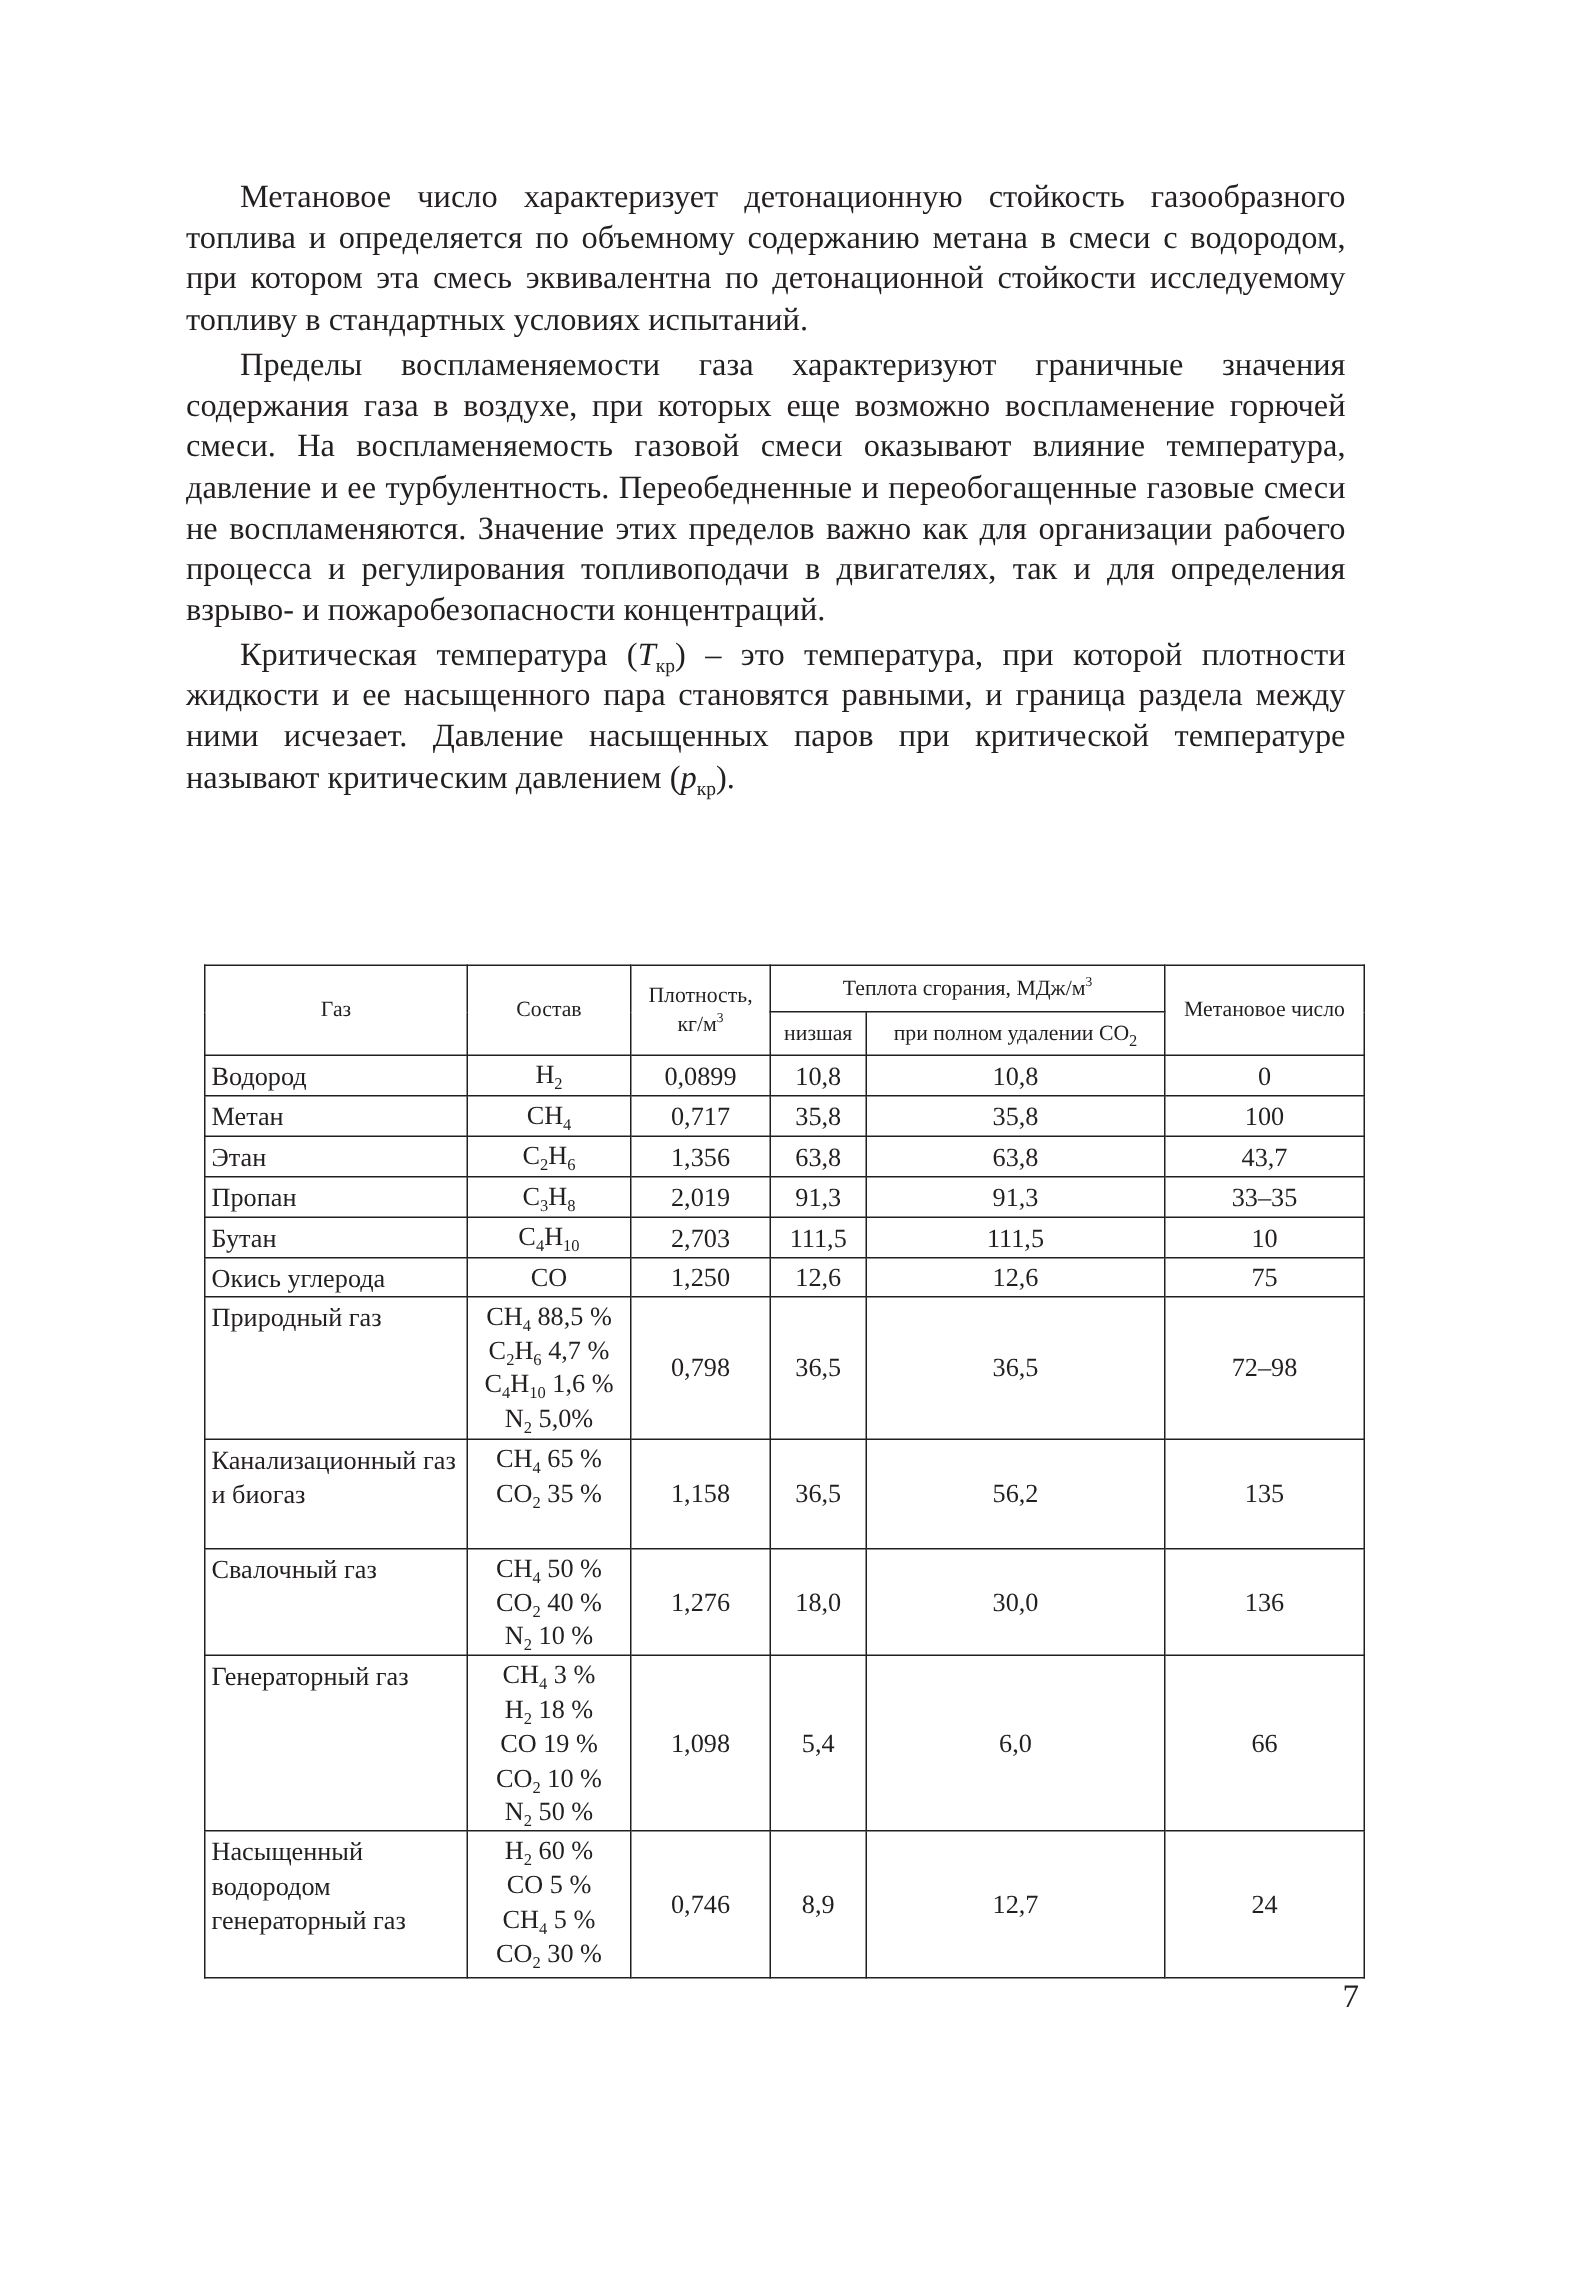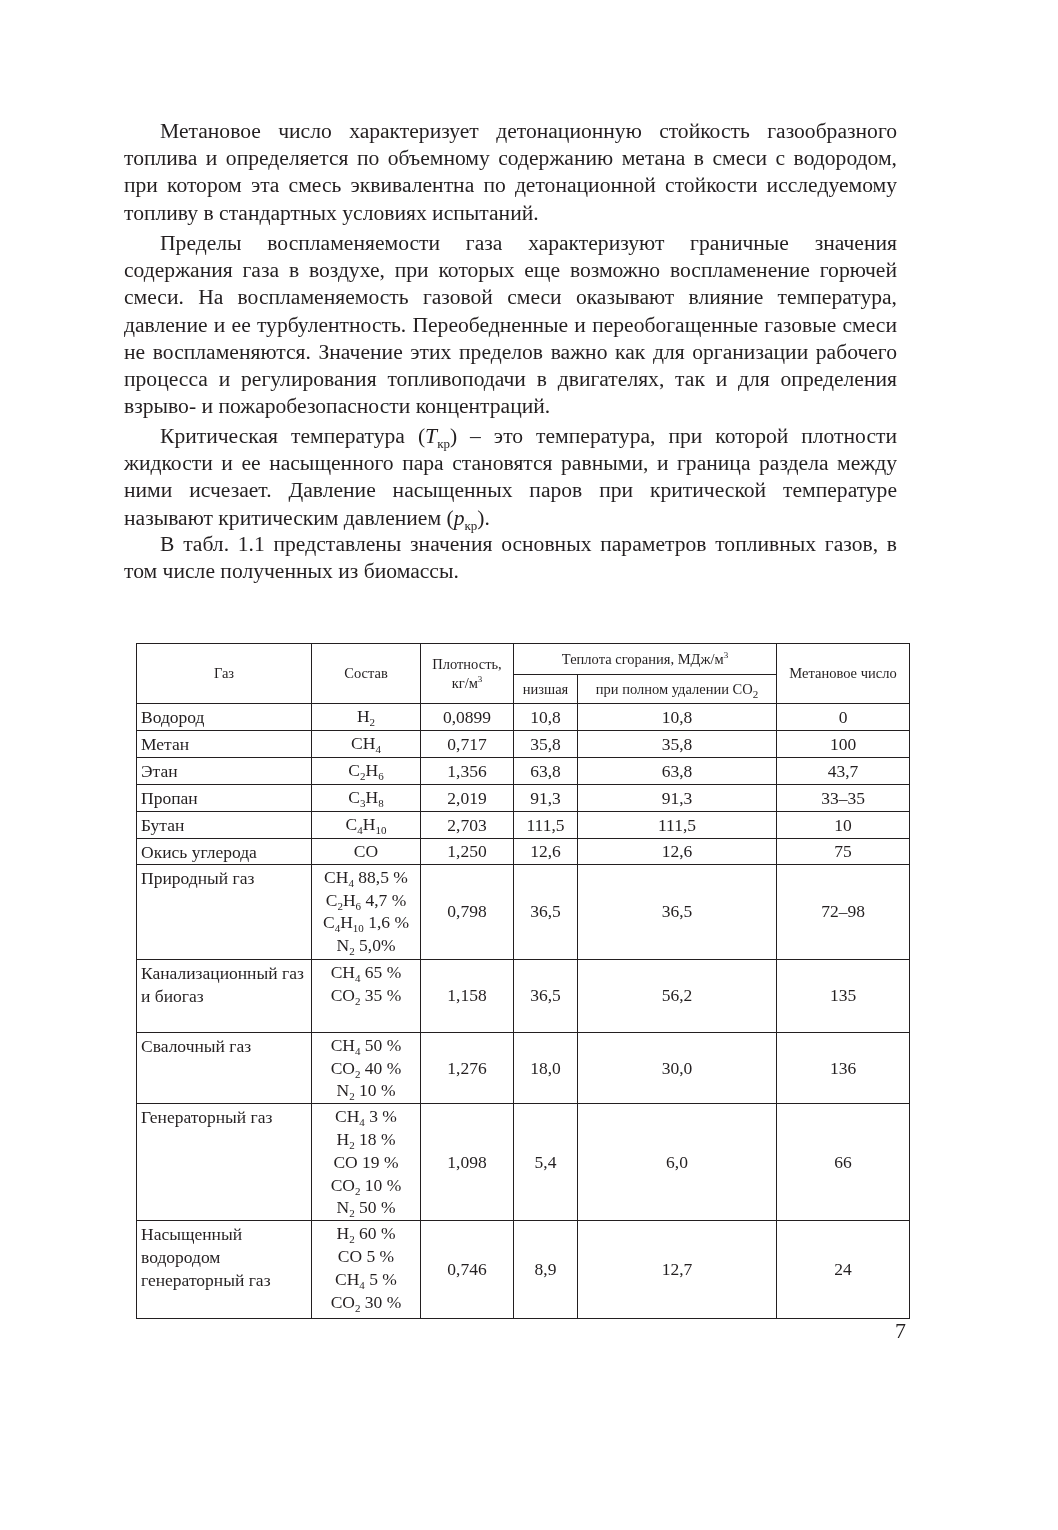--- a/index.html
+++ b/index.html
@@ -48,21 +48,20 @@
 <body>
 
 <div class="page">
 
   <p class="para" style="top:118px;"><span class="indent"></span><span>Метановое число характеризует детонационную стойкость газообразного топлива и определяется по объемному содержанию метана в смеси с водородом, при котором эта смесь эквивалентна по детонационной стойкости исследуемому топливу в стандартных условиях испытаний.</span></p>
 
   <p class="para" style="top:230px;"><span class="indent"></span><span>Пределы воспламеняемости газа характеризуют граничные значения содержания газа в воздухе, при которых еще возможно воспламенение горючей смеси. На воспламеняемость газовой смеси оказывают влияние температура, давление и ее турбулентность. Переобедненные и переобогащенные газовые смеси не воспламеняются. Значение этих пределов важно как для организации рабочего процесса и регулирования топливоподачи в двигателях, так и для определения взрыво- и пожаробезопасности концентраций.</span></p>
 
   <p class="para" style="top:423px;"><span class="indent"></span><span>Критическая температура (</span><i>T</i><sub>кр</sub><span>) – это температура, при которой плотности жидкости и ее насыщенного пара становятся равными, и граница раздела между ними исчезает. Давление насыщенных паров при критической температуре называют критическим давлением (</span><i>p</i><sub>кр</sub><span>).</span></p>
 
-  <p class="para" style="top:531px;"><span class="indent"></span><span>В табл. 1.1 представлены значения основных параметров топливных газов, в том числе полученных из биомассы.</span></p>
 
 
   <table class="data">
     <colgroup>
       <col style="width:175px">
       <col style="width:109px">
       <col style="width:93px">
       <col style="width:64px">
       <col style="width:199px">
       <col style="width:133px">

